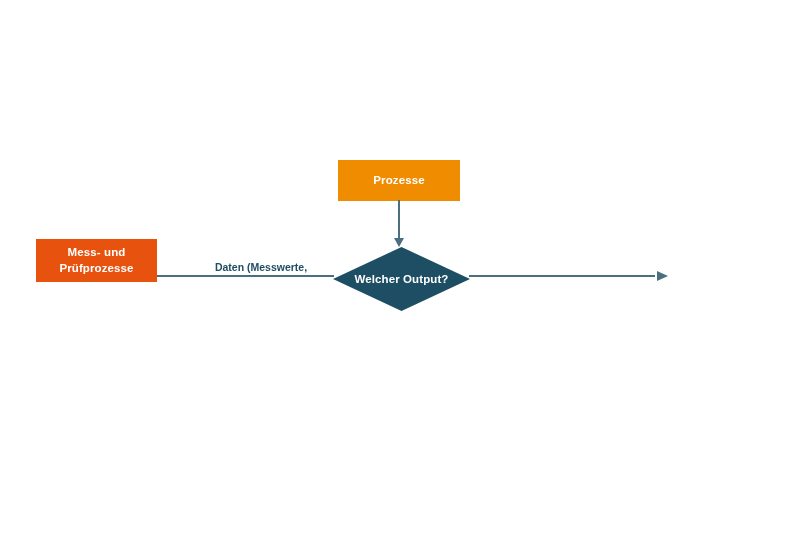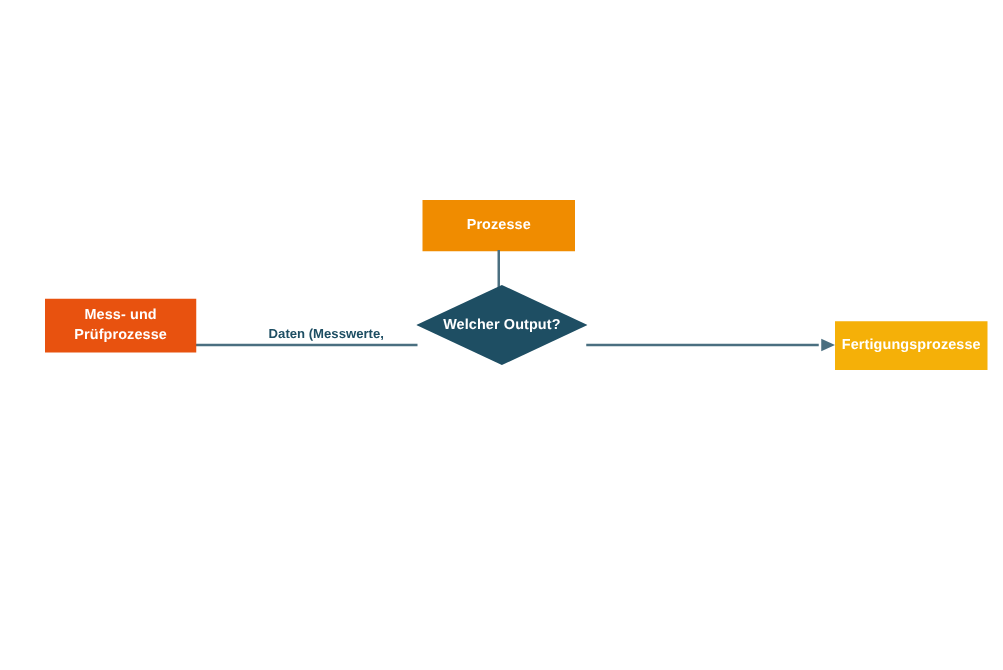--- a/index.html
+++ b/index.html
@@ -57,21 +57,21 @@
     top: 257px;
     width: 122px;
     height: 39px;
     background: #F5B008;
   }
 
   
   #node-decision {
     position: absolute;
     left: 333px;
-    top: 228px;
+    top: 247px;
     width: 137px;
     height: 64px;
   }
   #node-decision svg {
     position: absolute;
     inset: 0;
     width: 100%;
     height: 100%;
     display: block;
   }
@@ -171,17 +171,14 @@
   </div>
 
   <svg class="connector" id="conn-right" viewBox="0 0 200 20">
     <line x1="0" y1="10" x2="186" y2="10" stroke="#4A6F80" stroke-width="2"></line>
     <polygon points="199,10 188,5 188,15" fill="#4A6F80"></polygon>
   </svg>
 
   <div class="edge-label" id="label-right">
   </div>
 
-  <div class="node" id="node-fertigung">
-    <span>Fertigungsprozesse</span>
-  </div>
 
 </div>
 
 </body></html>

